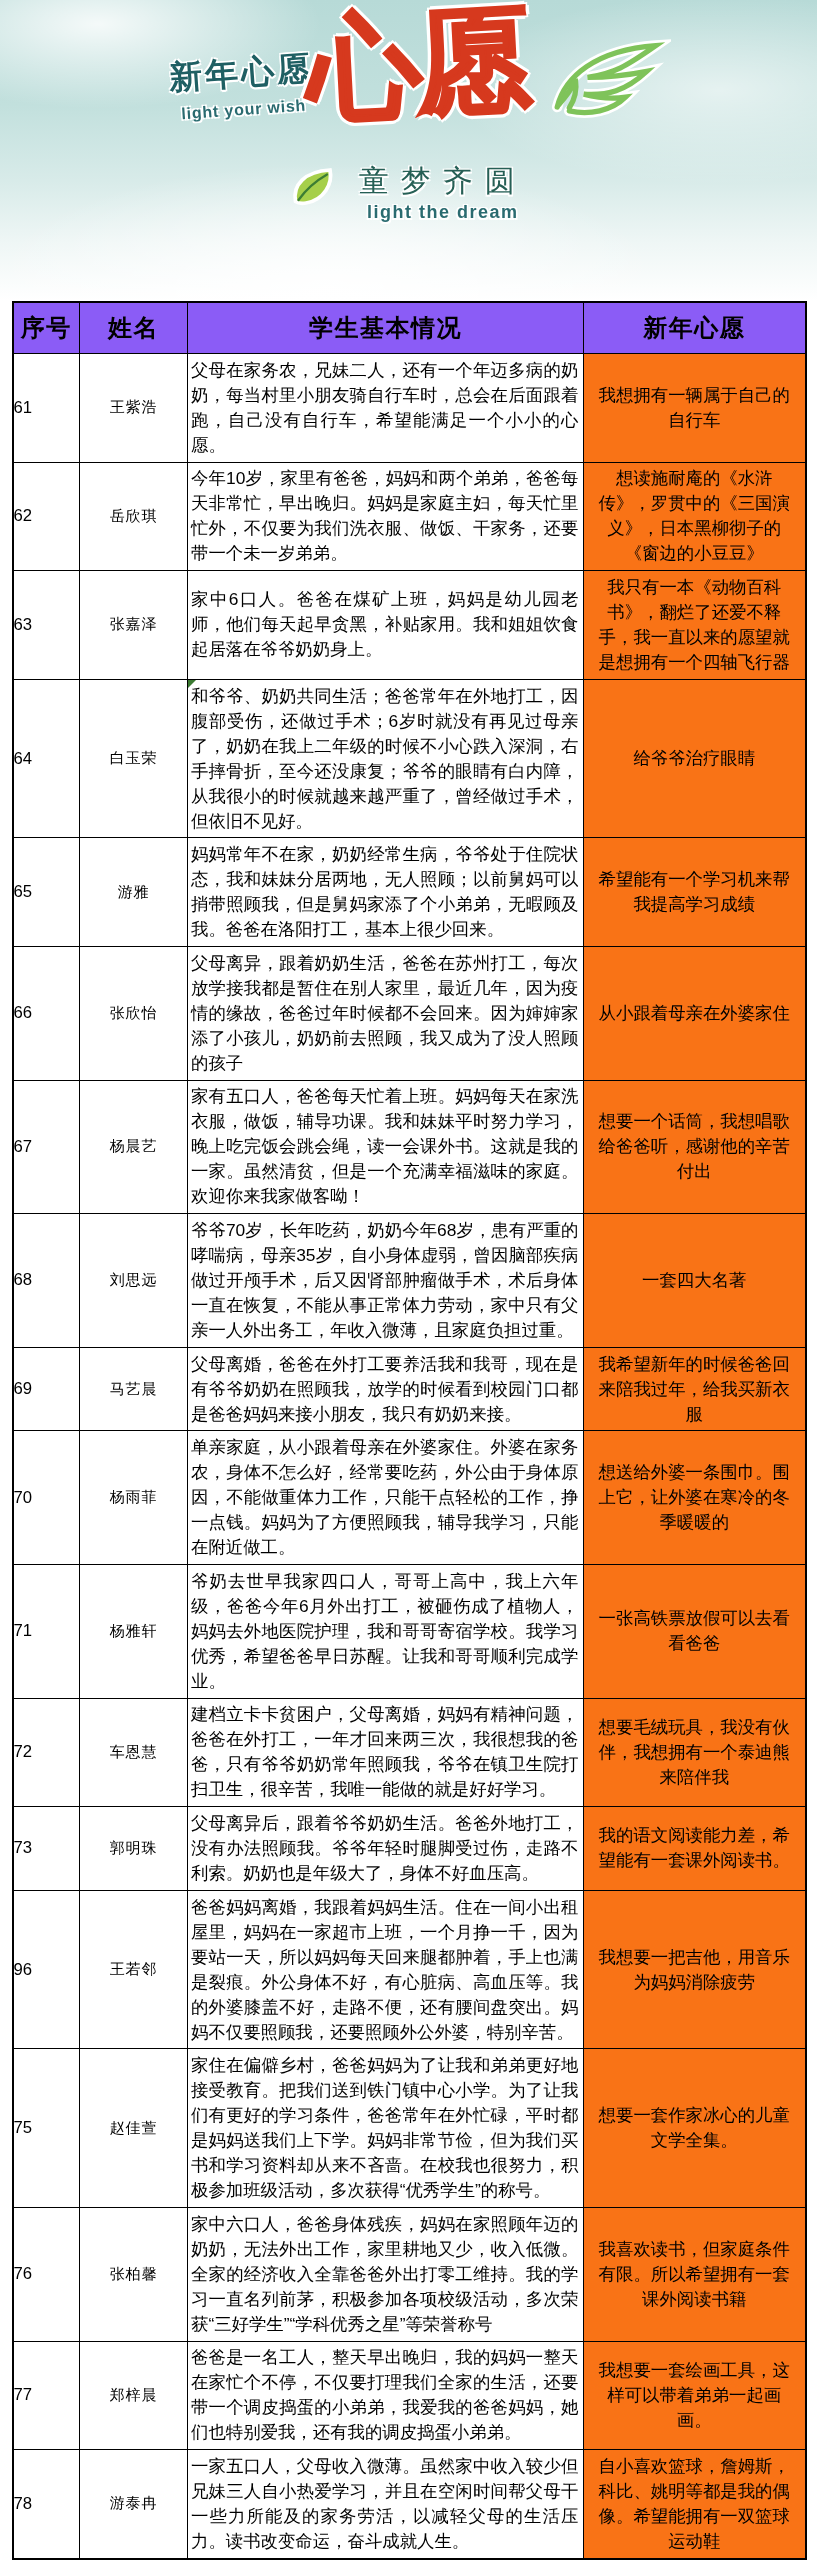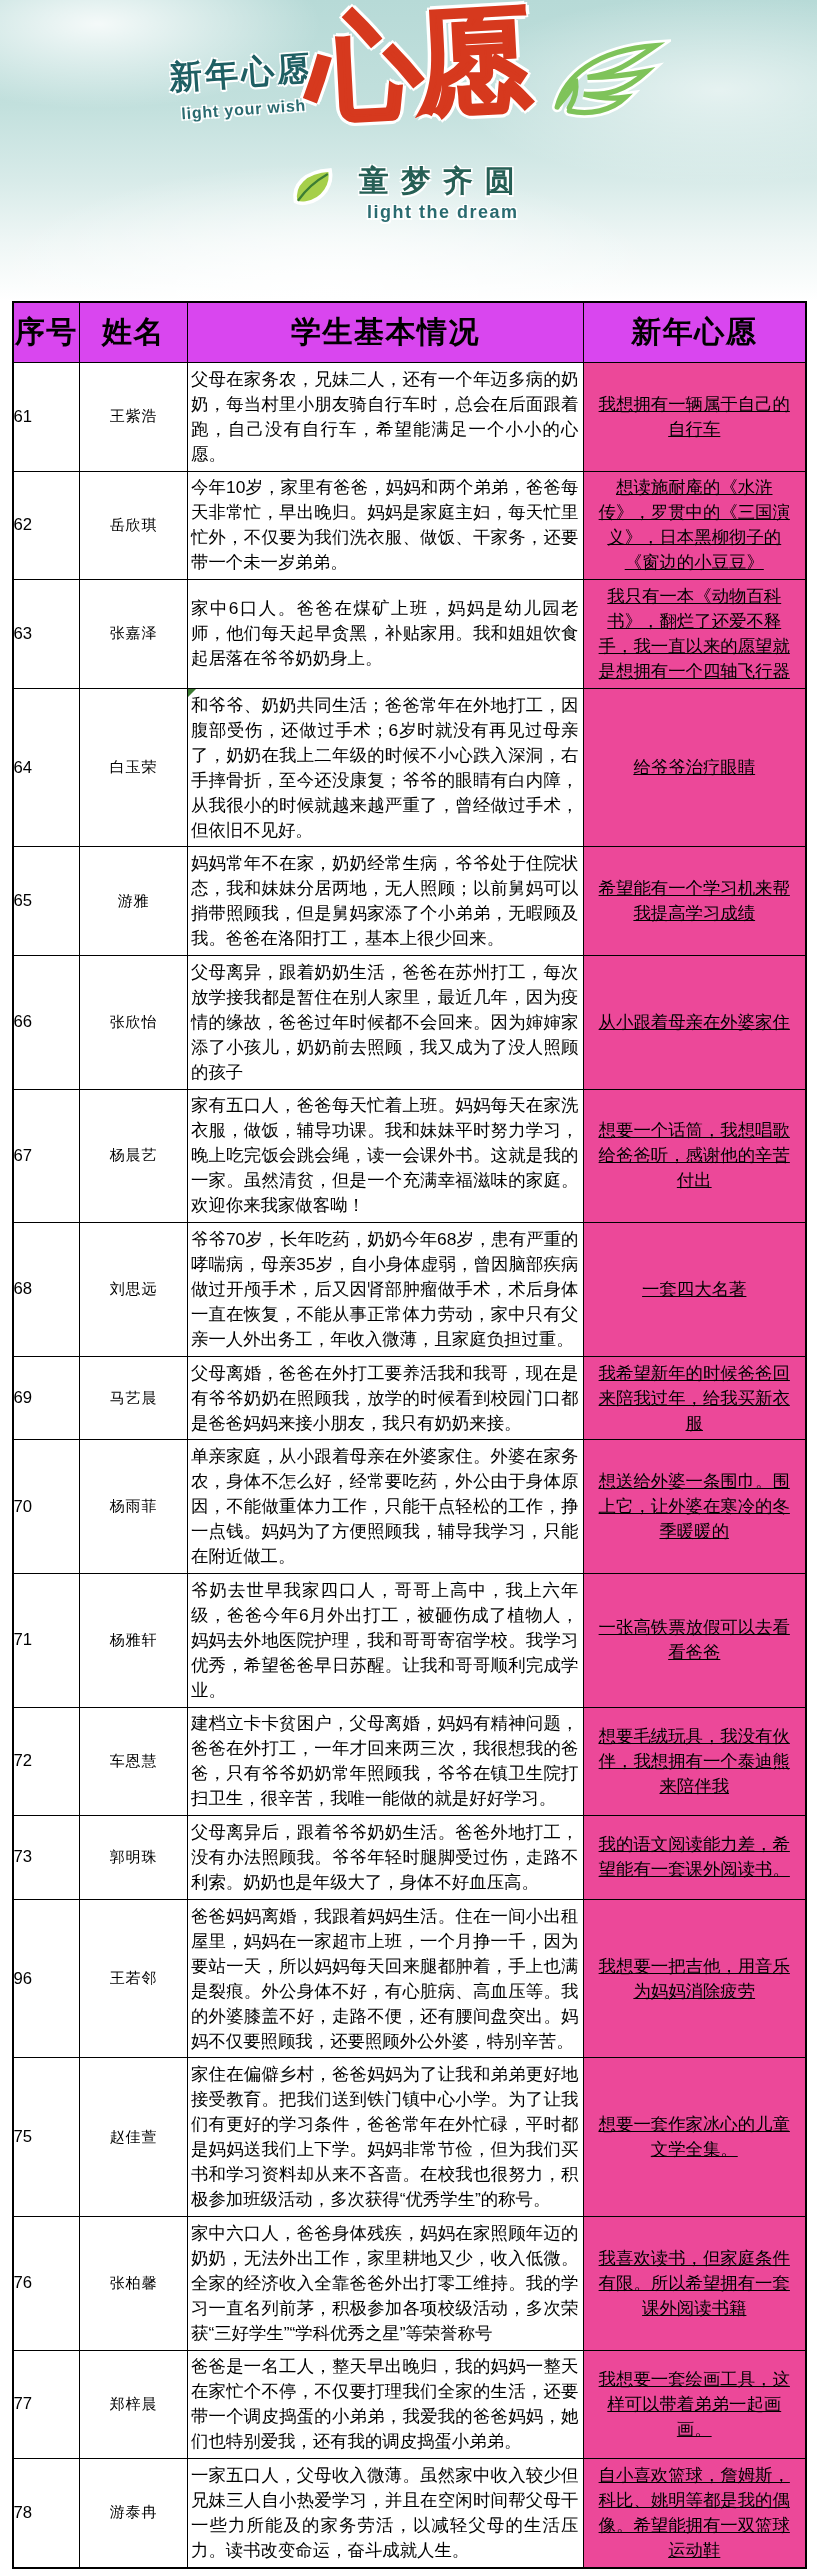--- a/index.html
+++ b/index.html
@@ -37,43 +37,43 @@
     font-size:114px; font-weight:bold; color:#d6391e; letter-spacing:-4.5px;
     transform:rotate(-3deg);
     -webkit-text-stroke:2.3px #d6391e;
     text-shadow:-3px -3px 0 #fff, 3px -3px 0 #fff, -3px 3px 0 #fff, 3px 3px 0 #fff, 0 4.5px 0 #fff, 4.5px 0 0 #fff, -4.5px 0 0 #fff, 0 -4.5px 0 #fff;
   }
   .wing { position:absolute; left:542px; top:35px; }
   .badge { position:absolute; left:0; top:161px; width:818px; text-align:center; }
   .badge-inner { display:inline-flex; align-items:flex-start; gap:19.7px; }
   .leaf { margin-top:6px; }
   .badge-text .cn {
-    font-size:30px; font-weight:bold; color:#265f55; letter-spacing:12px;
+    font-size:30px; font-weight:normal; color:#265f55; letter-spacing:12px;
     text-shadow:-1.5px -1.5px 0 #fff, 1.5px -1.5px 0 #fff, -1.5px 1.5px 0 #fff, 1.5px 1.5px 0 #fff, 0 2.3px 0 #fff;
   }
   .badge-text .en {
     font-size:18px; font-weight:bold; color:#2a6b70; margin-top:0; letter-spacing:1.5px;
     text-shadow:-1.5px -1.5px 0 #fff, 1.5px -1.5px 0 #fff, -1.5px 1.5px 0 #fff, 1.5px 1.5px 0 #fff;
   }
   
   table.wishes {
     width:792px; margin:0 auto;
     border-collapse:collapse; table-layout:fixed;
     border:2.3px solid #000;
   }
   table.wishes th, table.wishes td { border:1.5px solid #000; vertical-align:middle; }
   col.c-no   { width:67px; }
   col.c-name { width:108px; }
   col.c-info { width:396px; }
   col.c-wish { width:222px; }
-  th.hdr { background:#d946ef; font-size:30px; font-weight:bold; padding:9px 0; letter-spacing:1.5px; }
+  th.hdr { background:#8b5cf6; font-size:24px; font-weight:bold; padding:9px 0; letter-spacing:1.5px; }
   td.no   { text-align:left; font-size:16.7px; }
   td.name { text-align:center; font-size:15px; letter-spacing:0.8px; }
   td.info { font-size:17.4px; line-height:25px; padding:3.8px 4.5px 3.8px 3px; text-align:justify; position:relative;margin-left:20px; }
-  td.wish { background:#ec4899; font-size:17.4px; line-height:25px; padding:3.8px 7.6px; text-align:center;text-decoration:underline; }
+  td.wish { background:#f97316; font-size:17.4px; line-height:25px; padding:3.8px 7.6px; text-align:center; }
   .corner-marker {
     position:absolute; left:0; top:0; width:0; height:0;
     border-top:8.3px solid #3c7a32; border-right:8.3px solid transparent;
   }
 </style>
 </head>
 <body>
 
 <div class="hero">
   <div class="wish-script">

